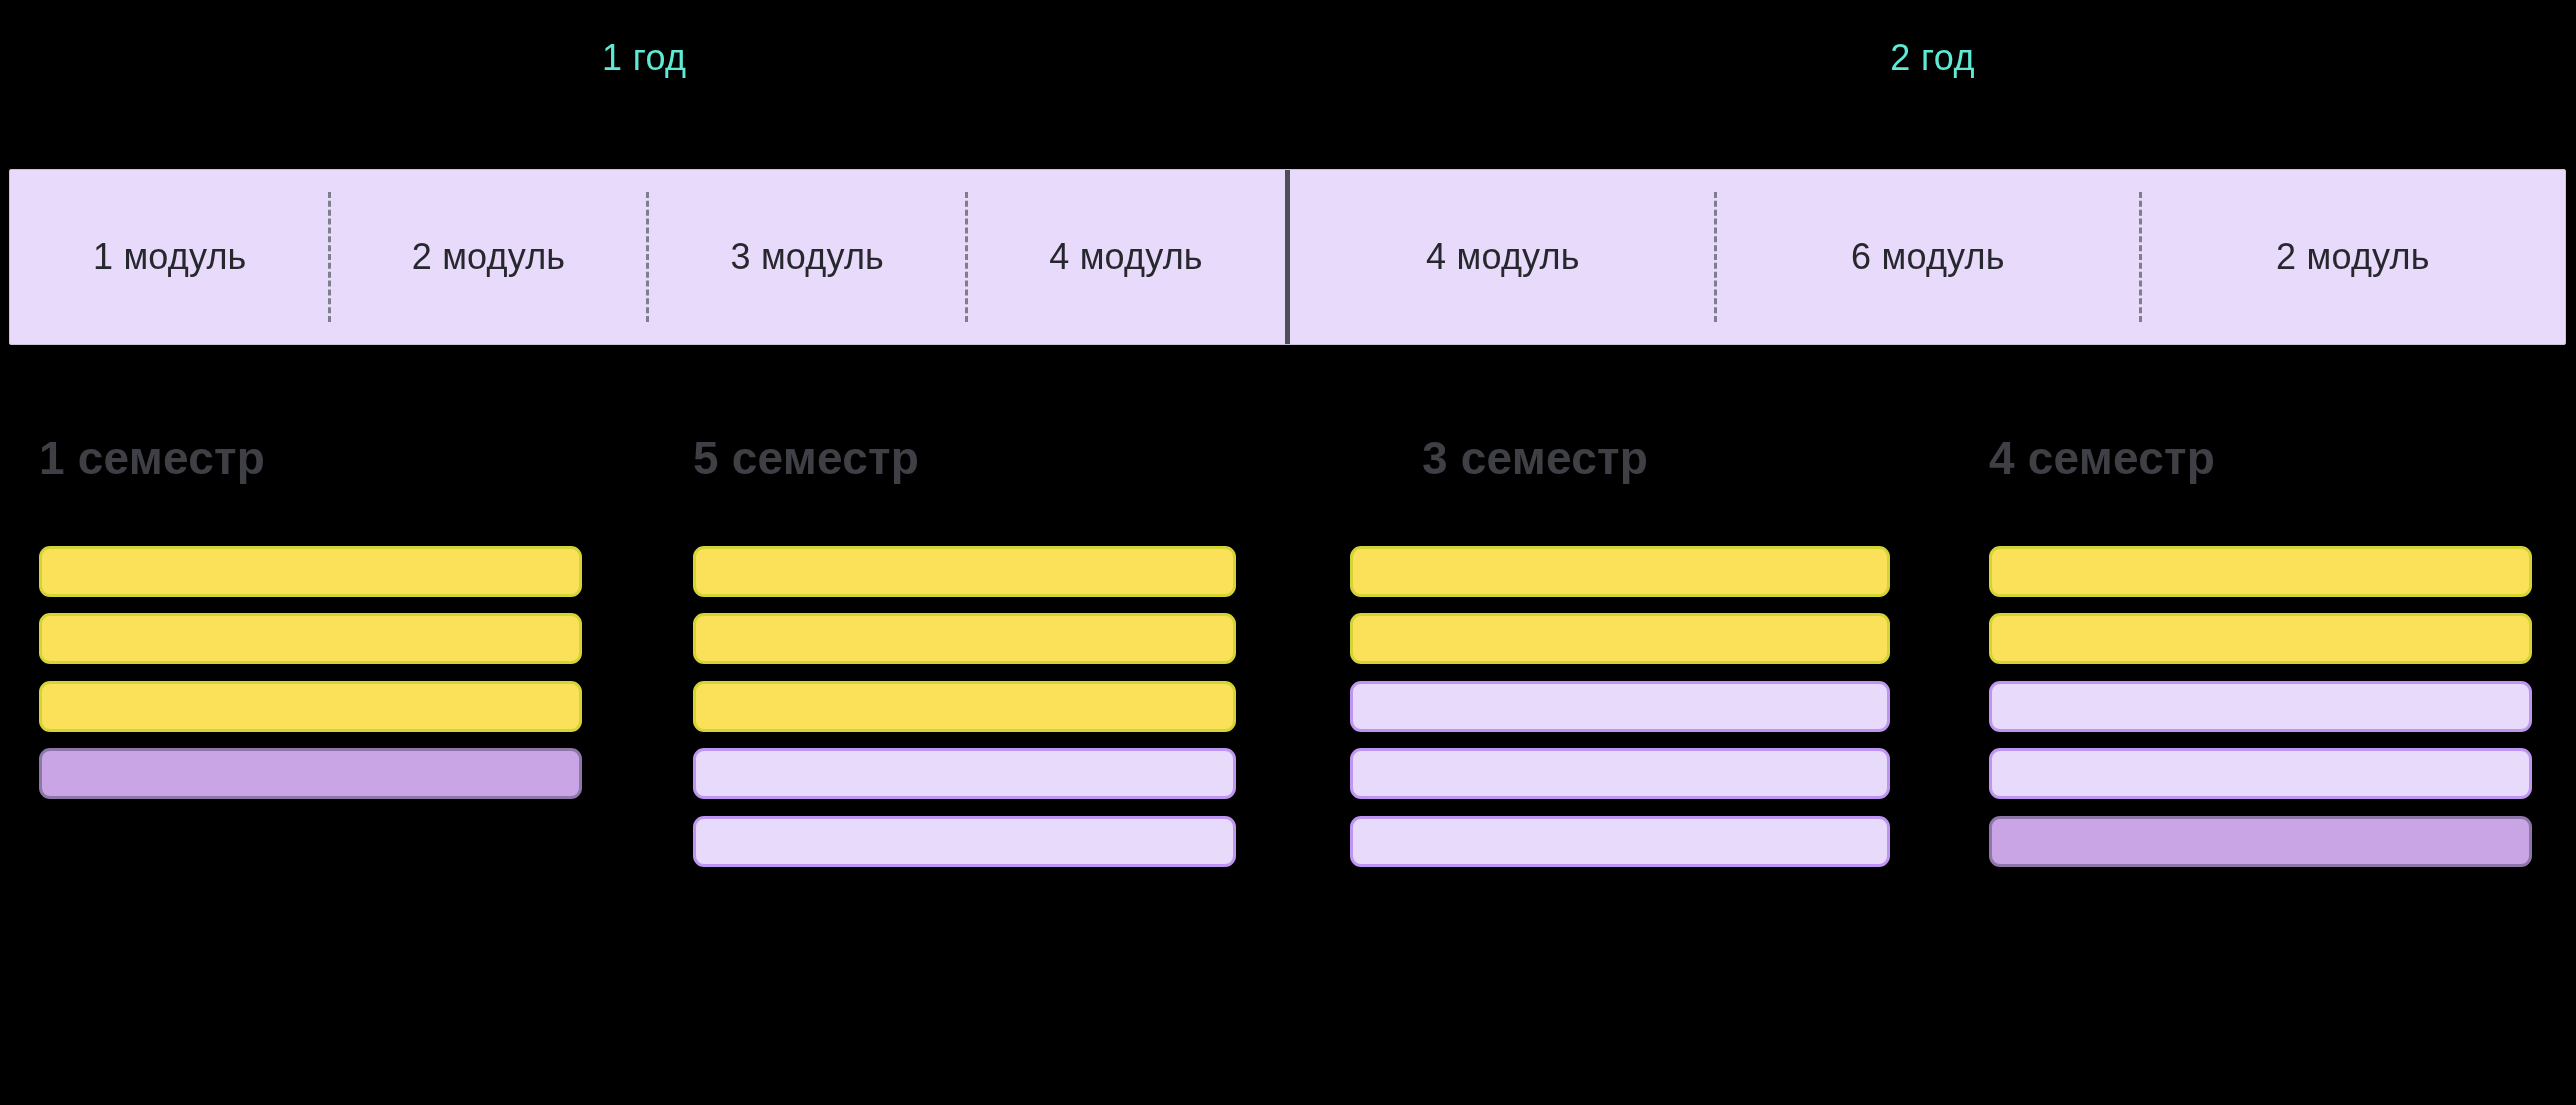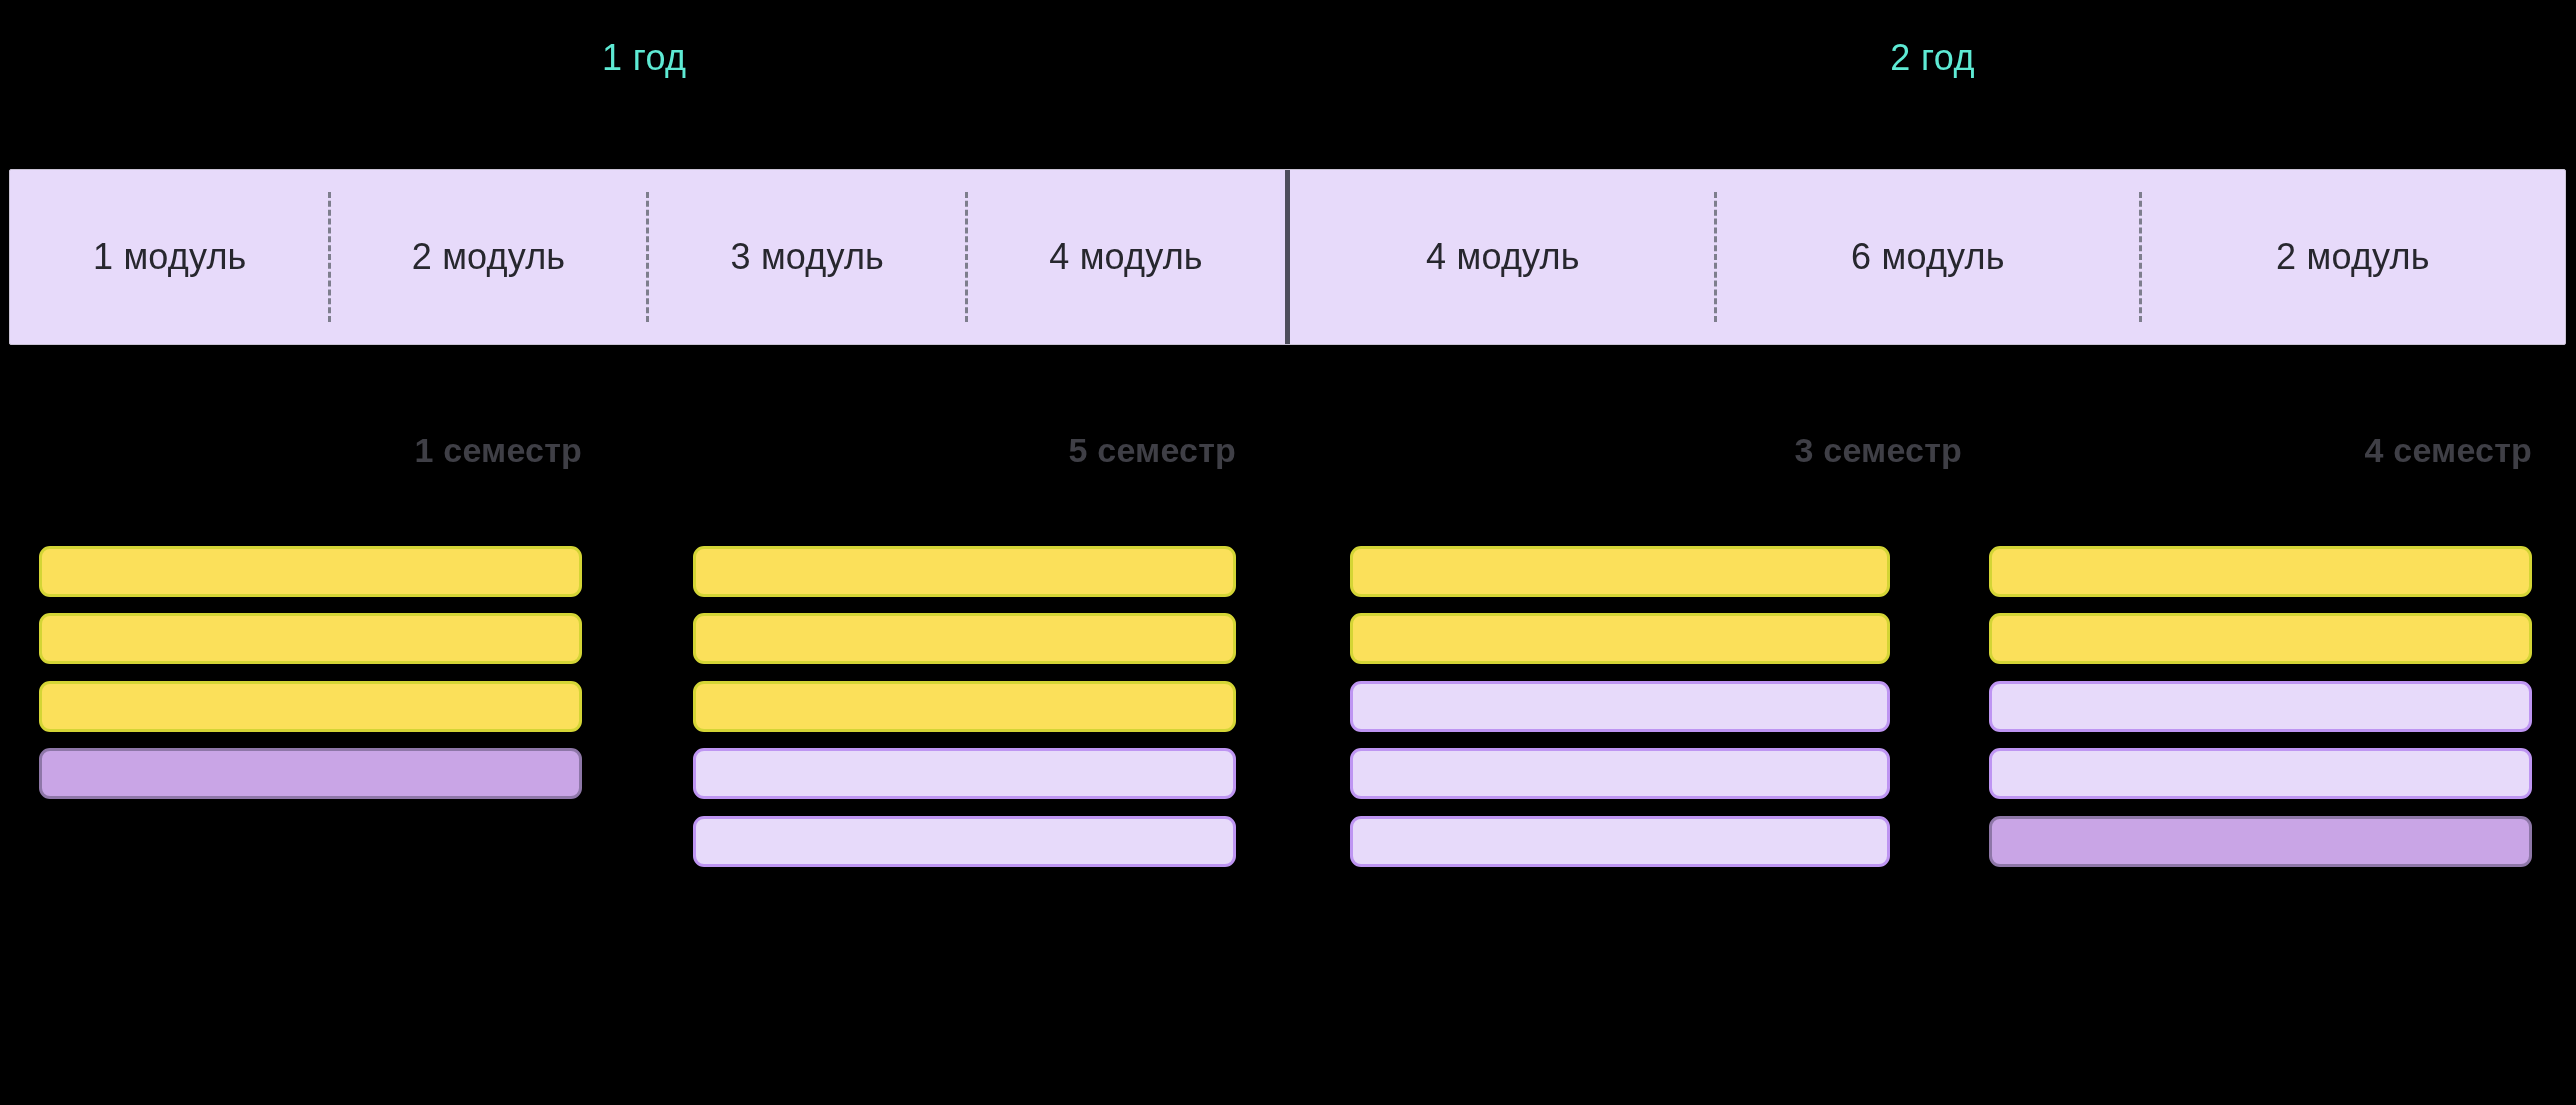--- a/index.html
+++ b/index.html
@@ -84,22 +84,22 @@
   #semester-row {
     position: absolute;
     left: 0;
     top: 530;
     width: 2576px;
     height: 86px;
   }
   .sem-label {
     position: absolute;
     top: 431px;
-    text-align: right;
-    font-size: 34px;
+    text-align: left;
+    font-size: 46px;
     font-weight: 700;
     color: #3f3f46;
     letter-spacing: 0.2px;
     white-space: nowrap;
   }
   .sem-label.c0 { left: 39px;   width: 543px; }
   .sem-label.c1 { left: 693px;  width: 543px; }
   .sem-label.c2 { left: 1422px; width: 540px; }
   .sem-label.c3 { left: 1989px; width: 543px; }
 

